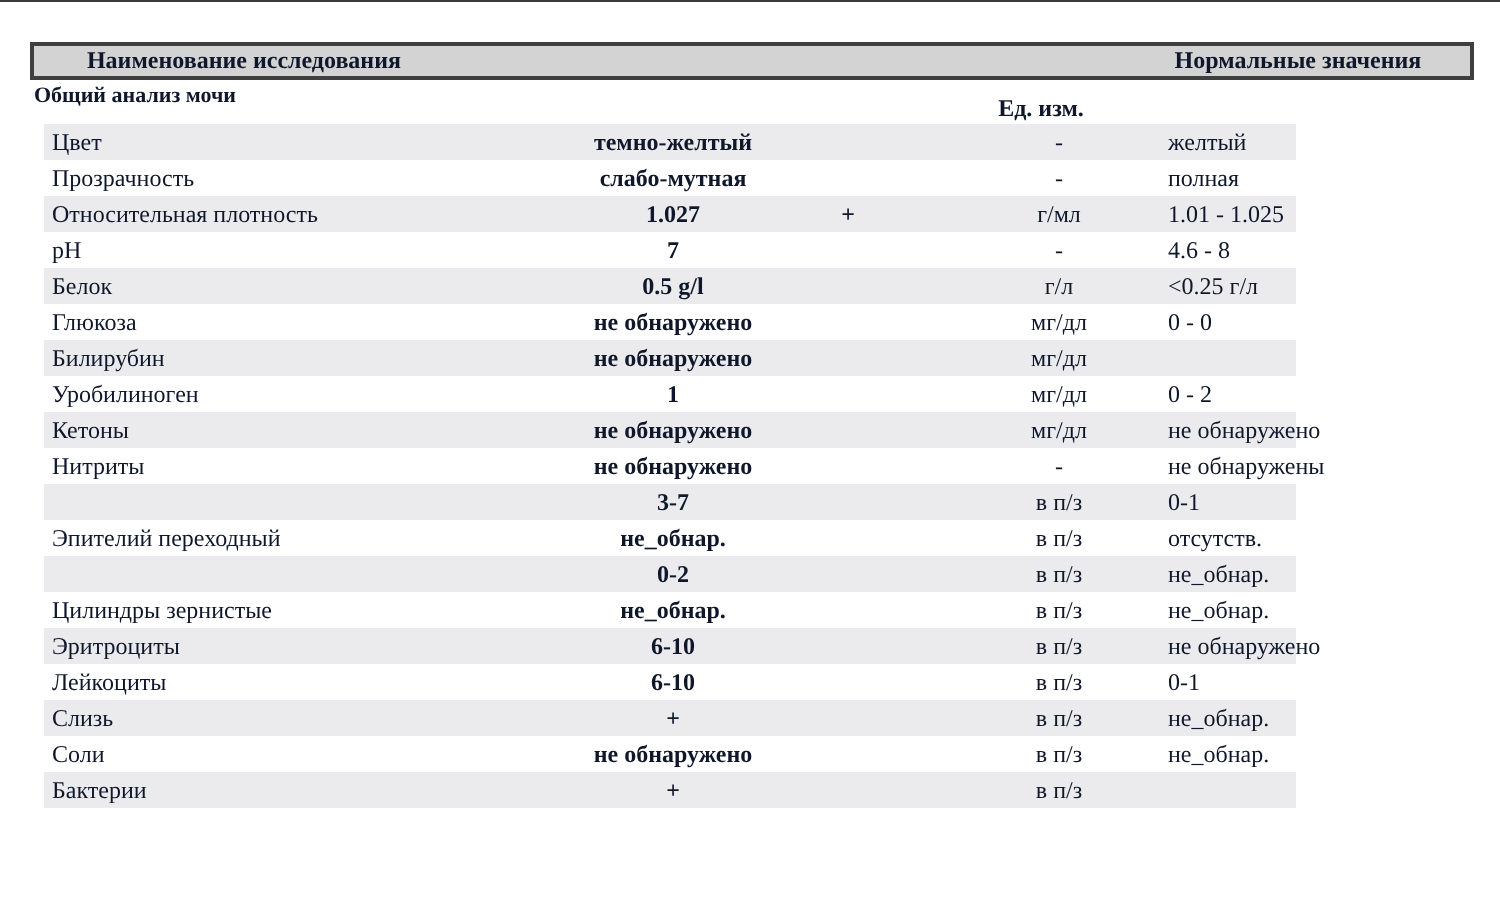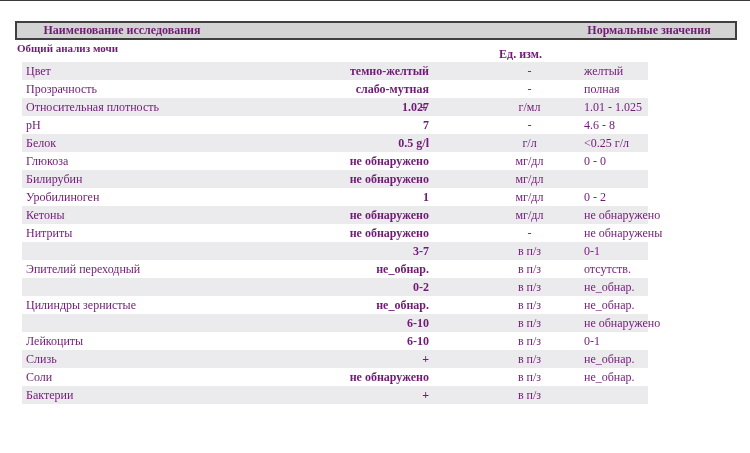--- a/index.html
+++ b/index.html
@@ -1,18 +1,18 @@
 <!DOCTYPE html>
 <html><head>
 <meta charset="utf-8">
 <style>
   html,body{margin:0;padding:0;background:#fff;}
   .page{
     position:relative;width:750px;height:453px;background:#ffffff;overflow:hidden;
-    font-family:"Liberation Serif","DejaVu Serif",serif;color:#701a75;
+    font-family:"Liberation Serif","DejaVu Serif",serif;color:#0f172a;
   }
   .top-line{position:absolute;top:0;left:0;width:750px;height:1px;background:#3a3a3a;}
   .thead{
     position:absolute;top:21px;left:15px;width:722px;height:19px;
     background:#d3d3d3;border:2px solid #3f3f3f;box-sizing:border-box;
   }
   .hcell{
     position:absolute;top:23px;height:15px;line-height:15px;
     font-size:12px;font-weight:bold;text-align:center;white-space:nowrap;
   }
@@ -23,21 +23,21 @@
   .section-title{
     position:absolute;top:42px;left:17px;font-size:11px;font-weight:bold;white-space:nowrap;
   }
   .tbody{position:absolute;top:62px;left:0;width:750px;}
   .row{position:relative;height:18px;margin-left:22px;width:626px;}
   .row.odd{background:#ebebee;}
   .cell{
     position:absolute;top:0;height:18px;line-height:18px;font-size:12px;white-space:nowrap;overflow:visible;
   }
   .c-name{left:4px;width:220px;text-align:left;}
-  .c-result{left:222px;width:185px;text-align:right;font-weight:bold;}
+  .c-result{left:222px;width:185px;text-align:center;font-weight:bold;}
   .c-flag{left:387px;width:30px;text-align:center;font-weight:bold;}
   .c-units{left:435px;width:145px;text-align:center;}
   .c-normal{left:562px;width:148px;text-align:left;}
 </style>
 </head>
 <body>
 
 <div class="page">
   <div class="top-line"></div>
 
@@ -138,20 +138,21 @@
       <span class="cell c-normal">не_обнар.</span>
     </div>
       <div class="row">
       <span class="cell c-name">Цилиндры зернистые</span>
       <span class="cell c-result">не_обнар.</span>
       <span class="cell c-flag"></span>
       <span class="cell c-units">в п/з</span>
       <span class="cell c-normal">не_обнар.</span>
     </div>
       <div class="row odd">
+      <span class="cell c-name">Эритроциты</span>
       <span class="cell c-result">6-10</span>
       <span class="cell c-flag"></span>
       <span class="cell c-units">в п/з</span>
       <span class="cell c-normal">не обнаружено</span>
     </div>
       <div class="row">
       <span class="cell c-name">Лейкоциты</span>
       <span class="cell c-result">6-10</span>
       <span class="cell c-flag"></span>
       <span class="cell c-units">в п/з</span>

